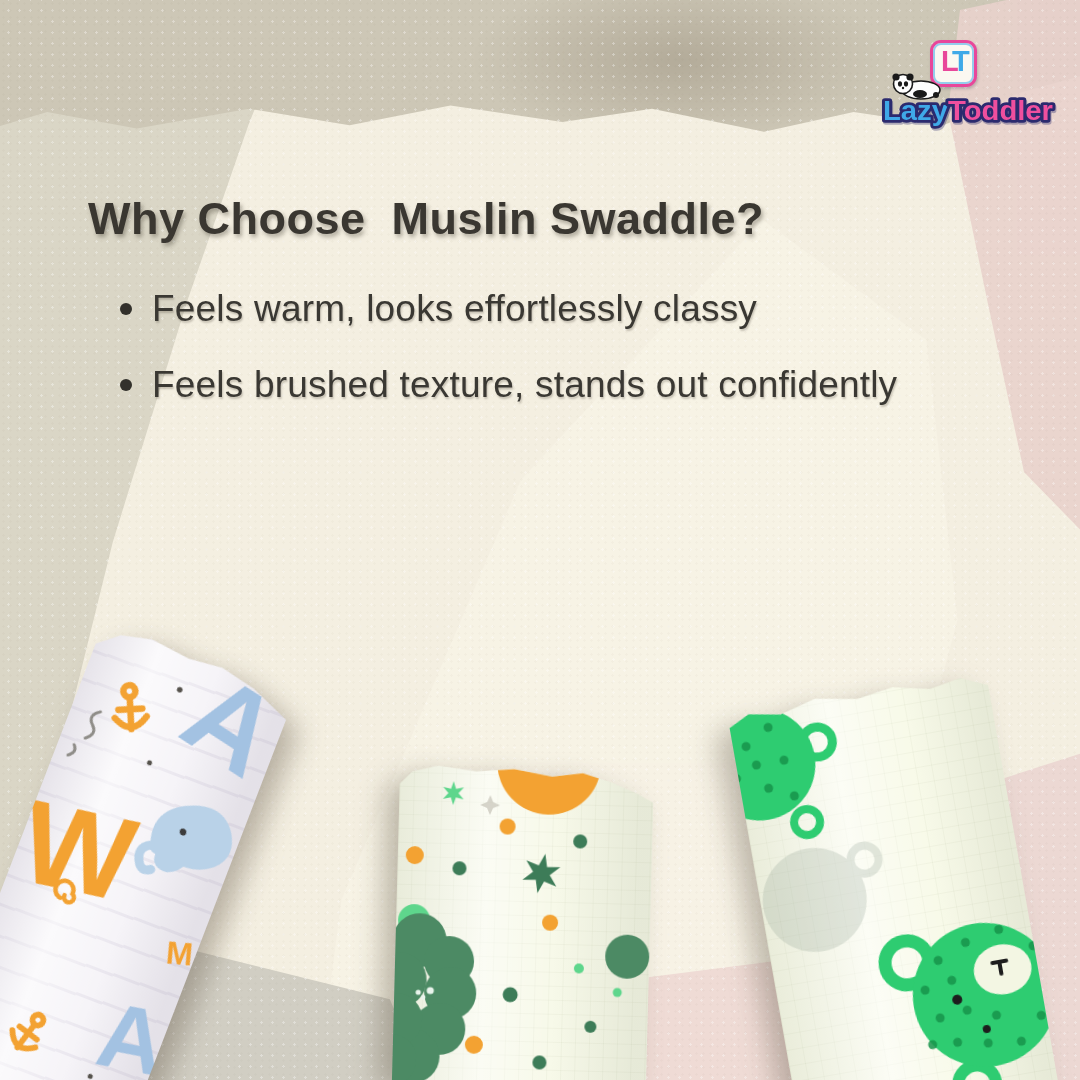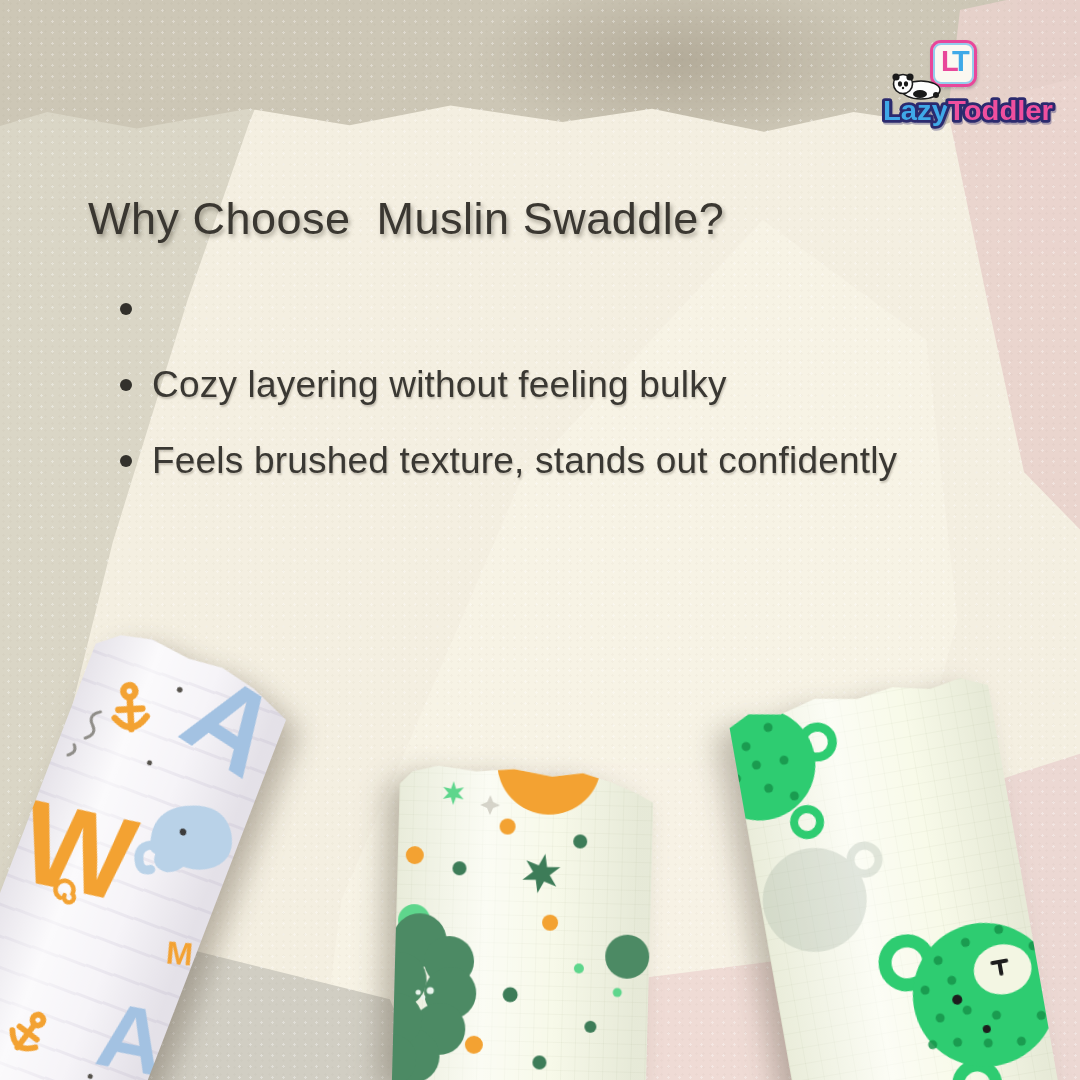--- a/index.html
+++ b/index.html
@@ -32,21 +32,21 @@
   
   .logo{left:880px;top:40px;width:176px;height:96px;z-index:30;}
   .lt-badge{left:50px;top:0;width:47px;height:47px;border:3px solid #e8479a;border-radius:11px;
     background:#fbf8f1;box-shadow:inset 0 0 0 2px rgba(63,169,232,.55),1px 2px 3px rgba(60,50,80,.25);}
   .lt-badge .l{left:8px;top:4px;font-size:29px;font-weight:bold;color:#e8479a;line-height:1;}
   .lt-badge .t{left:19px;top:4px;font-size:29px;font-weight:bold;color:#3fa9e8;line-height:1;}
   .wordmark{left:0;top:44px;width:176px;height:50px;filter:drop-shadow(1px 2px 0 rgba(43,42,110,.35));}
   .panda{left:10px;top:30px;width:54px;height:32px;z-index:31;}
 
   
-  .title{left:88px;top:163px;font-size:45px;font-weight:normal;color:#3a3731;letter-spacing:.5px;
+  .title{left:88px;top:163px;font-size:45px;font-weight:bold;color:#3a3731;letter-spacing:.5px;
     white-space:pre;text-shadow:2px 3px 4px rgba(58,52,40,.38);z-index:20;}
   .bullets{left:120px;top:284px;margin:0;padding:0;list-style:none;z-index:20;position:absolute;}
   .bullets li{position:relative;display:flex;align-items:center;gap:20px;height:50px;margin-bottom:26px;}
   .bullets .dot{position:relative;width:12px;height:12px;border-radius:50%;background:#33312c;flex:0 0 12px;}
   .bullets .txt{position:relative;font-size:37px;color:#3a3833;letter-spacing:.2px;
     text-shadow:1px 2px 2px rgba(58,52,40,.25);white-space:pre;}
 
   
   .sw{z-index:10;}
   .sw .fabric{left:0;top:0;width:100%;height:100%;overflow:hidden;}
@@ -256,24 +256,21 @@
         <tspan fill="#3fa9e8">Lazy</tspan><tspan fill="#ef4f9e">Toddler</tspan>
       </text>
     </svg>
   </div>
 
   <h1 class="title">Why Choose  Muslin Swaddle?</h1>
 
   <ul class="bullets">
     <li>
       <span class="dot"></span>
-    </li>
-    <li>
-      <span class="dot"></span>
-      <span class="txt">Cozy layering without feeling bulky</span>
+      <span class="txt">Feels warm, looks effortlessly classy</span>
     </li>
     <li>
       <span class="dot"></span>
       <span class="txt">Feels brushed texture, stands out confidently</span>
     </li>
   </ul>
 
 </div>
 
 </body></html>

